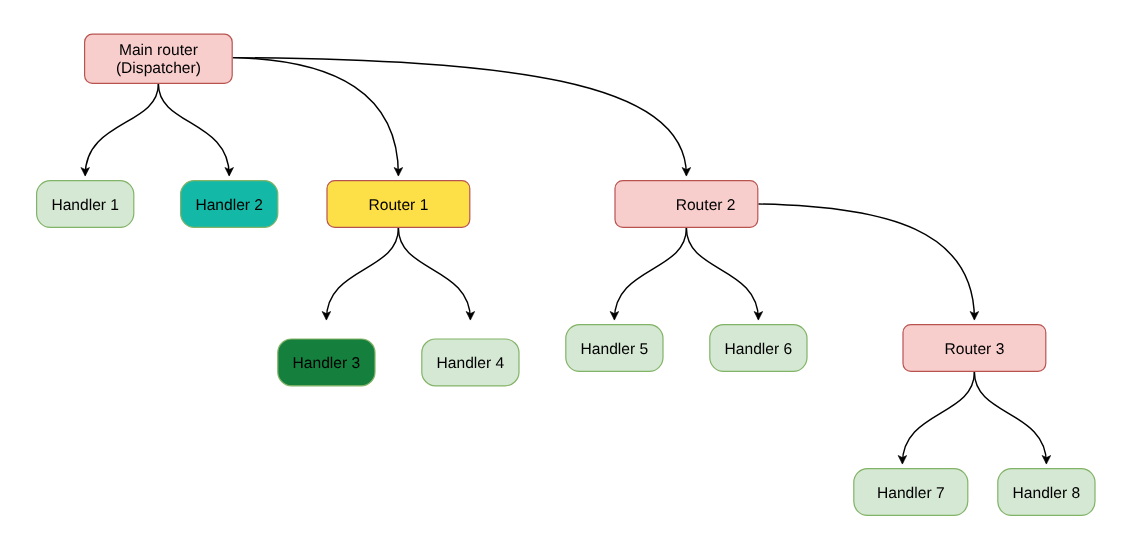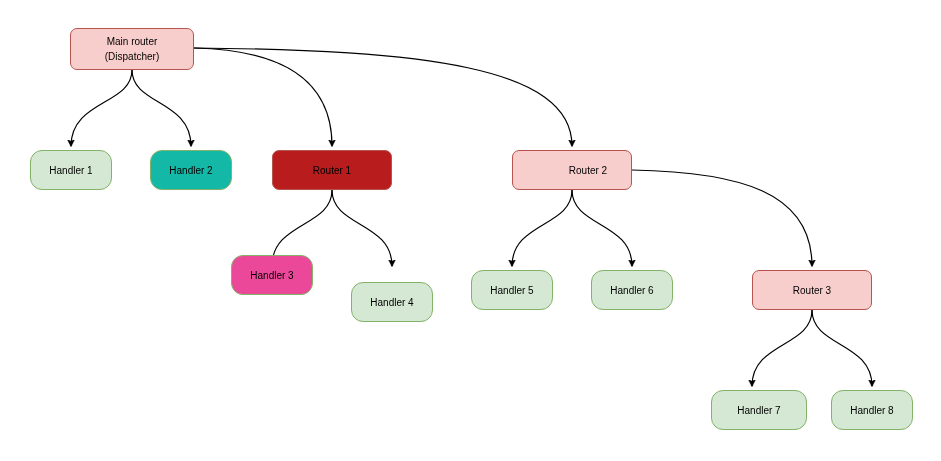--- a/index.html
+++ b/index.html
@@ -22,21 +22,21 @@
     width: 941px;
     height: 461px;
   }
   .node {
     position: absolute;
     box-sizing: border-box;
     display: flex;
     align-items: center;
     justify-content: center;
     text-align: center;
-    font-size: 10px;
+    font-size: 13px;
     line-height: 15px;
     color: #000000;
     border-style: solid;
     border-width: 1px;
     white-space: pre-line;
     z-index: 2;
   }
   .node-router {
     background: #f8cecc;
     border-color: #b85450;
@@ -72,23 +72,23 @@
         <path d="M 812 310 C 812 347 752 342 752 386"></path>
         <path d="M 812 310 C 812 347 872 342 872 386"></path>
       </g>
   </svg>
 
   <div id="nodes-group">
       <div class="node node-router" style="left: 70px; top: 28px; width: 124px; height: 42px; background: rgb(248, 206, 204); border-color: rgb(184, 84, 80); color: rgb(0, 0, 0);">Main router
 (Dispatcher)</div>
       <div class="node node-handler" style="left: 30px; top: 150px; width: 82px; height: 40px; background: rgb(213, 232, 212); border-color: rgb(130, 179, 102); color: rgb(0, 0, 0);">Handler 1</div>
       <div class="node node-handler" style="left: 150px; top: 150px; width: 82px; height: 40px; background: #14b8a6; border-color: rgb(130, 179, 102); color: rgb(0, 0, 0);">Handler 2</div>
-      <div class="node node-router" style="left: 272px; top: 150px; width: 120px; height: 40px; background: #b91c1c; border-color: rgb(184, 84, 80); color: rgb(0, 0, 0);">Router 1</div>
+      <div class="node node-router" style="left: 272px; top: 150px; width: 120px; height: 40px; background: #fde047; border-color: rgb(184, 84, 80); color: rgb(0, 0, 0);">Router 1</div>
       <div class="node node-router" style="left: 512px; top: 150px; width: 120px; height: 40px; background: rgb(248, 206, 204); border-color: rgb(184, 84, 80); color: rgb(0, 0, 0); padding-left: 32px;">Router 2</div>
-      <div class="node node-handler" style="left: 231px; top: 255px; width: 82px; height: 40px; background: #ec4899; border-color: rgb(130, 179, 102); color: rgb(0, 0, 0);">Handler 3</div>
+      <div class="node node-handler" style="left: 231px; top: 282px; width: 82px; height: 40px; background: #15803d; border-color: rgb(130, 179, 102); color: rgb(0, 0, 0);">Handler 3</div>
       <div class="node node-handler" style="left: 351px; top: 270px; width: 82px; height: 40px; background: rgb(213, 232, 212); border-color: rgb(130, 179, 102); color: rgb(0, 0, 0); margin-top: 12px;">Handler 4</div>
       <div class="node node-handler" style="left: 471px; top: 270px; width: 82px; height: 40px; background: rgb(213, 232, 212); border-color: rgb(130, 179, 102); color: rgb(0, 0, 0);">Handler 5</div>
       <div class="node node-handler" style="left: 591px; top: 270px; width: 82px; height: 40px; background: rgb(213, 232, 212); border-color: rgb(130, 179, 102); color: rgb(0, 0, 0);">Handler 6</div>
       <div class="node node-router" style="left: 752px; top: 270px; width: 120px; height: 40px; background: rgb(248, 206, 204); border-color: rgb(184, 84, 80); color: rgb(0, 0, 0);">Router 3</div>
       <div class="node node-handler" style="left: 711px; top: 390px; width: 96px; height: 40px; background: rgb(213, 232, 212); border-color: rgb(130, 179, 102); color: rgb(0, 0, 0);">Handler 7</div>
       <div class="node node-handler" style="left: 831px; top: 390px; width: 82px; height: 40px; background: rgb(213, 232, 212); border-color: rgb(130, 179, 102); color: rgb(0, 0, 0); text-align: center;">Handler 8</div>
     </div>
 
 </div>
 

